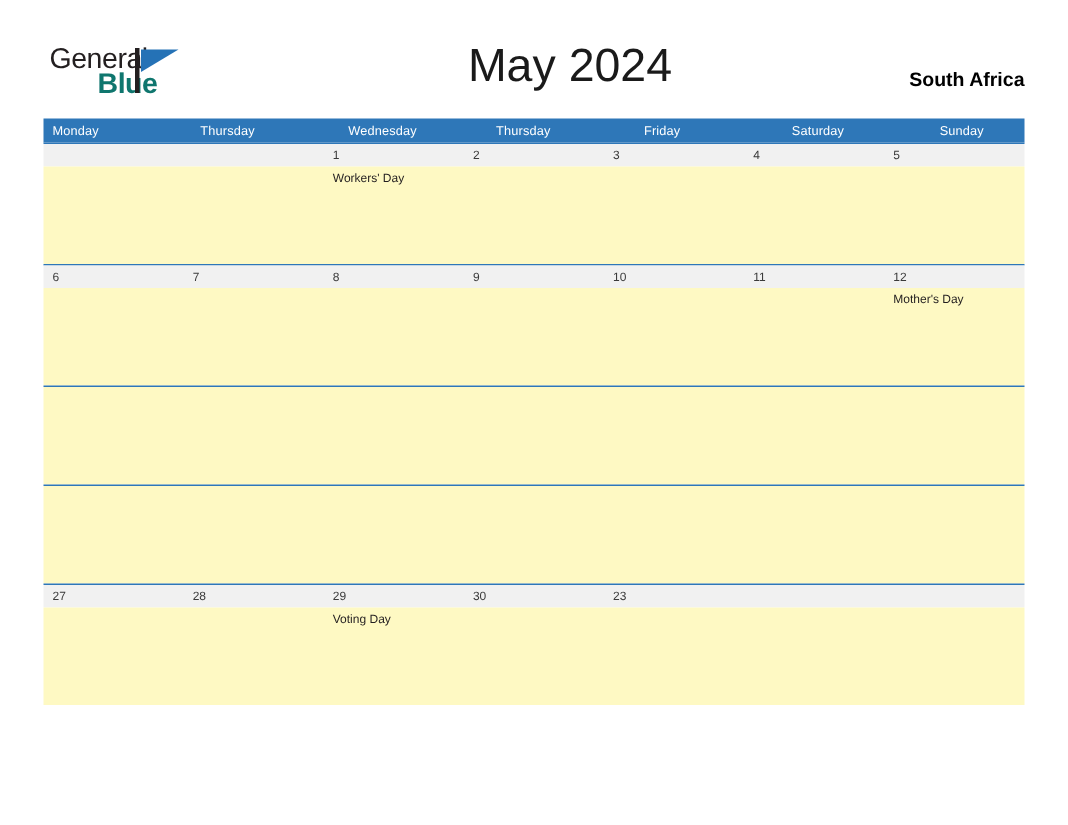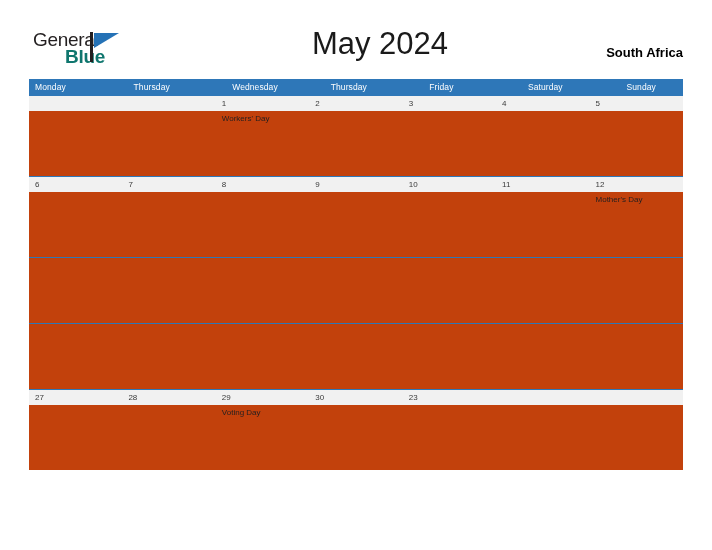--- a/index.html
+++ b/index.html
@@ -133,21 +133,21 @@
     background: #2e77b8;
     width: 100%;
   }
   .week-dates {
     display: flex;
     background: #f1f1f1;
     height: 15px;
   }
   .week-events {
     display: flex;
-    background: #c2410c;
+    background: #fef9c3;
     height: 65px;
     justify-content: space-between;
   }
 
   .day-num {
     flex: 1 1 0;
     font-size: 8px;
     color: #3a3a3a;
     line-height: 15px;
     padding-left: 6px;

